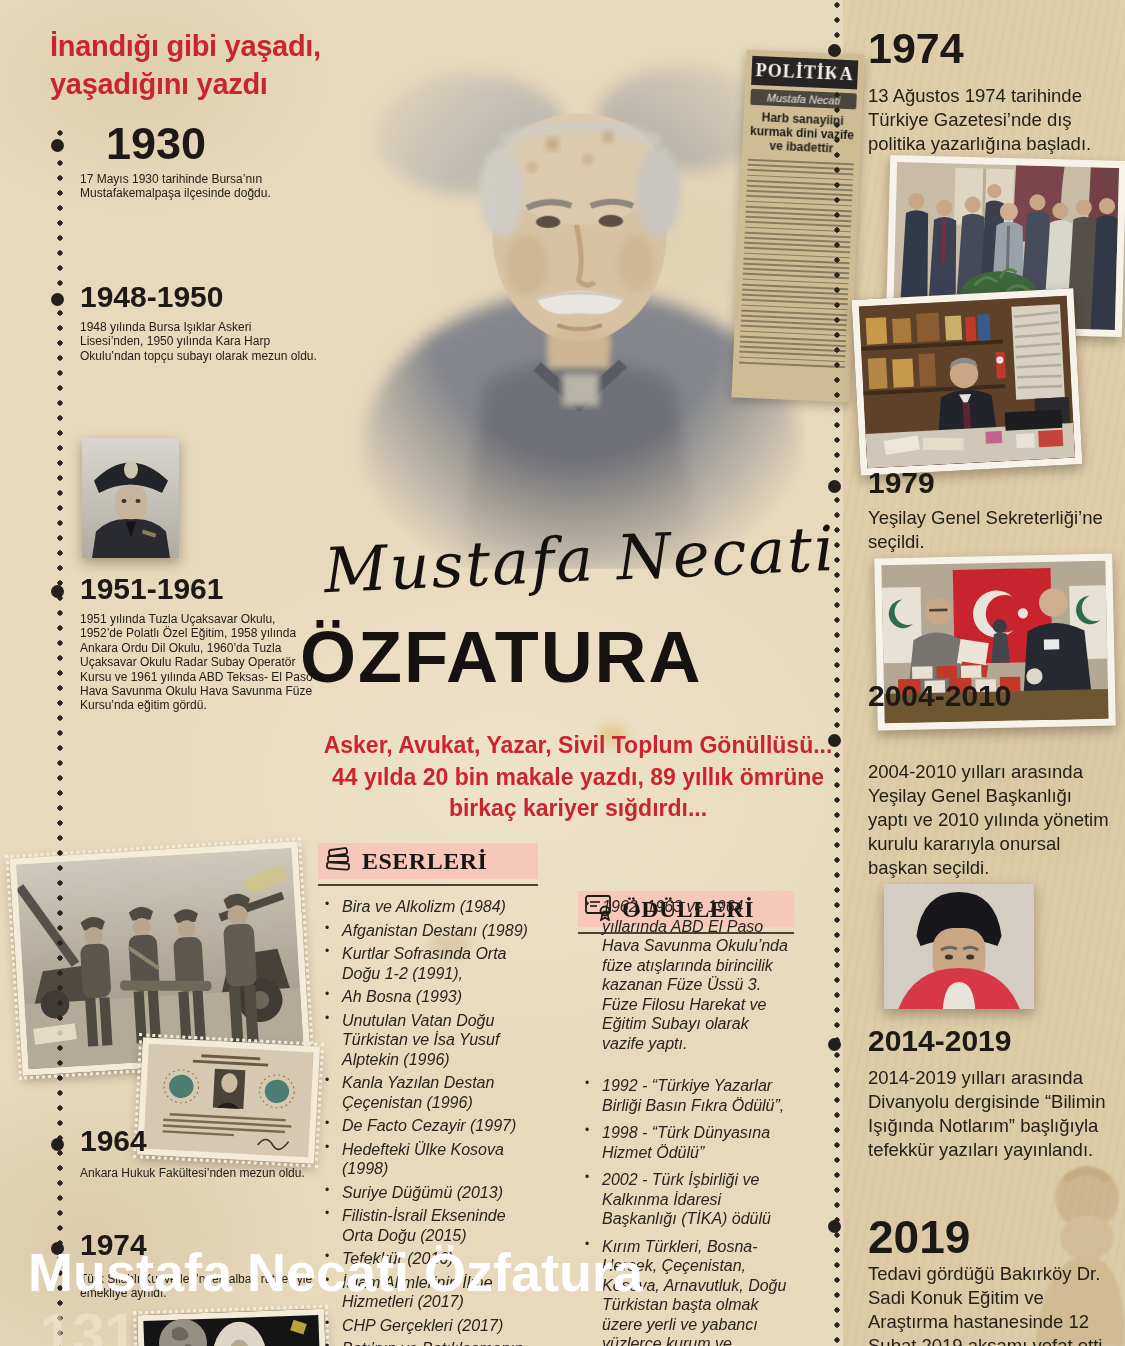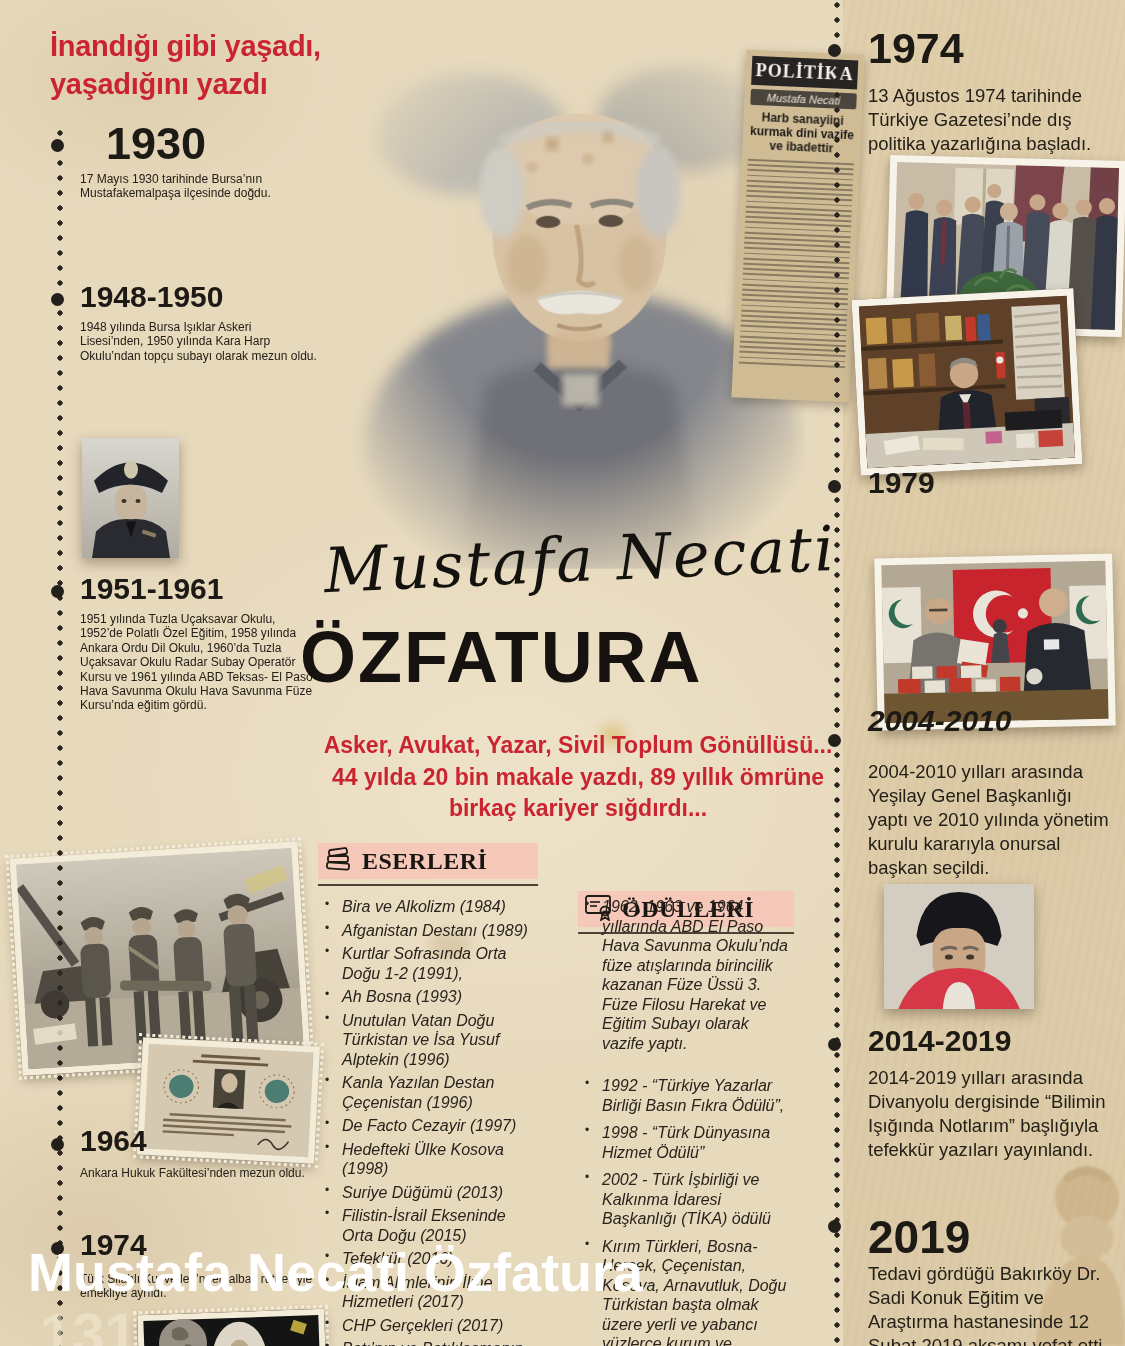--- a/index.html
+++ b/index.html
@@ -387,20 +387,21 @@
       <rect x="56" y="134" width="40" height="12" fill="#e3dcc6" transform="rotate(4 76 140)"></rect>
       <rect x="118" y="130" width="16" height="12" fill="#c4618d"></rect>
       <rect x="138" y="112" width="56" height="18" fill="#1d1d20"></rect>
       <rect x="170" y="132" width="24" height="16" fill="#c5423a"></rect>
         <rect x="148" y="134" width="18" height="14" fill="#e8e3d6"></rect>
     </svg>
   </div>
 
   <div class="abs bdot" style="left:828px;top:480px;"></div>
   <div class="abs yr y" style="left:868px;top:466px;">1979</div>
+  <div class="abs rbody" style="left:868px;top:506px;width:240px;">Yeşilay Genel Sekreterliği’ne seçildi.</div>
 
   <div class="abs photo pframe" style="left:876px;top:556px;width:224px;height:158px;transform:rotate(-1.2deg);background:#b3a893;">
     <svg viewBox="0 0 220 155" preserveAspectRatio="none">
       <rect x="0" y="22" width="38" height="74" fill="#e7e2d4"></rect>
       <path d="M30 58 a14 14 0 1 1 -10 -24 a11 11 0 1 0 10 24" fill="#2f6b4f"></path>
       <rect x="184" y="24" width="36" height="72" fill="#e7e2d4"></rect>
       <path d="M214 58 a14 14 0 1 1 -10 -24 a11 11 0 1 0 10 24" fill="#2f6b4f"></path>
       <rect x="70" y="6" width="96" height="92" fill="#c8242e"></rect>
       <circle cx="112" cy="50" r="23" fill="#e8e4da"></circle>
         <circle cx="120" cy="50" r="18.5" fill="#c8242e"></circle>
@@ -424,21 +425,21 @@
           <rect x="90" y="114" width="20" height="12" fill="#e6e1d2"></rect>
         <rect x="114" y="112" width="20" height="14" fill="#c0392b"></rect>
           <rect x="28" y="100" width="20" height="12" fill="#e6e1d2"></rect>
         <rect x="52" y="100" width="20" height="12" fill="#c0392b"></rect>
           <rect x="76" y="100" width="20" height="12" fill="#e6e1d2"></rect>
       </g>
     </svg>
   </div>
 
   <div class="abs bdot" style="left:828px;top:734px;"></div>
-  <div class="abs yr y" style="left:868px;top:704px;font-style:italic;">2004-2010</div>
+  <div class="abs yr y" style="left:868px;top:679px;">2004-2010</div>
   <div class="abs rbody" style="left:868px;top:760px;width:248px;">2004-2010 yılları arasında Yeşilay Genel Başkanlığı yaptı ve 2010 yılında yönetim kurulu kararıyla onursal başkan seçildi.</div>
 
   <div class="abs photo" style="left:884px;top:884px;width:150px;height:125px;background:#d3cdc2;">
     <svg viewBox="0 0 148 125" preserveAspectRatio="none">
       <path d="M32 52 Q38 8 74 8 Q110 8 116 52 L112 62 Q74 48 36 62 Z" fill="#17171b"></path>
       <rect x="48" y="44" width="52" height="56" rx="20" fill="#c9a685"></rect>
       <path d="M56 66 q8 -5 16 -1 M78 65 q8 -4 15 1" stroke="#6e665c" stroke-width="3" fill="none"></path>
       <ellipse cx="64" cy="73" rx="4" ry="2.6" fill="#3f362c"></ellipse>
         <ellipse cx="85" cy="73" rx="4" ry="2.6" fill="#3f362c"></ellipse>
       <rect x="61" y="88" width="26" height="7" rx="3" fill="#8d867c"></rect>

